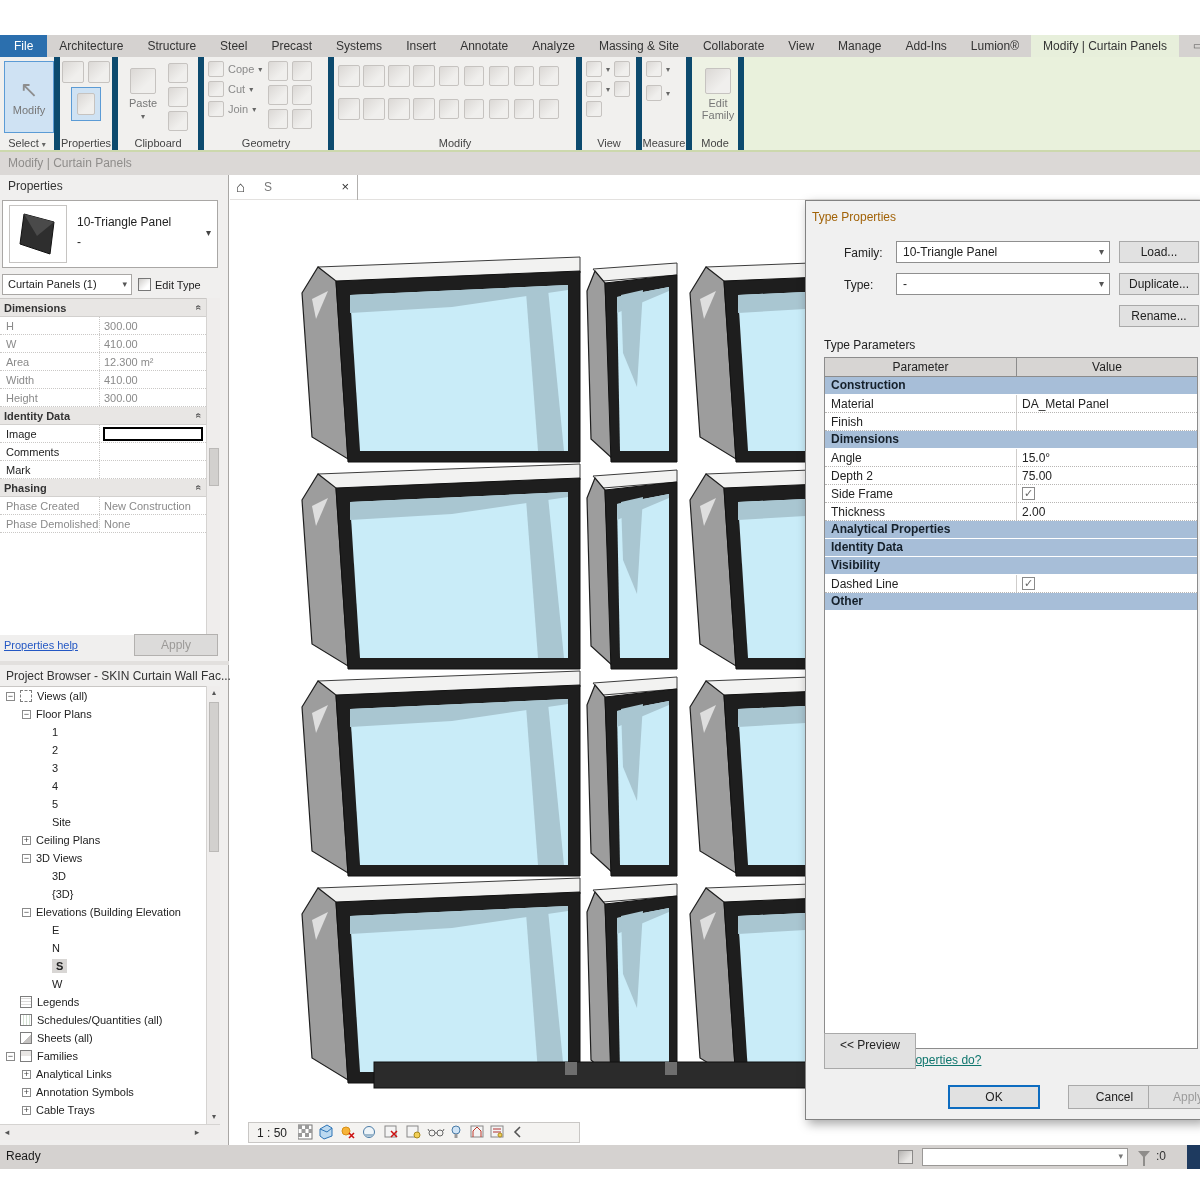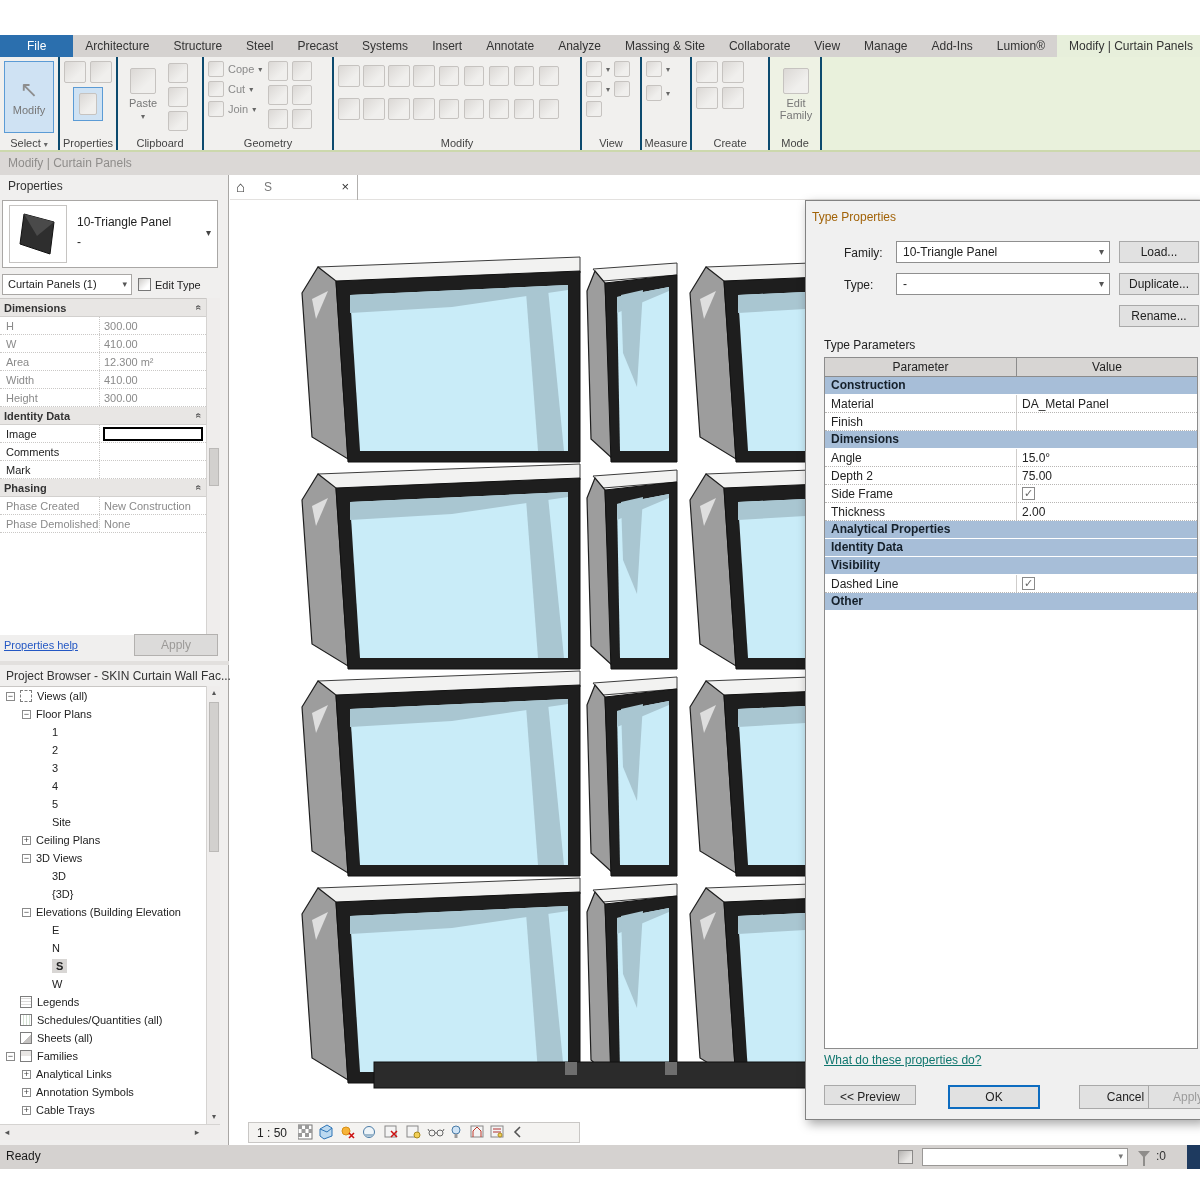--- a/index.html
+++ b/index.html
@@ -3,27 +3,27 @@
 <meta charset="utf-8">
 <style>
   *{margin:0;padding:0;box-sizing:border-box}
   body{background:#fff}
   .page{position:relative;width:1200px;height:1200px;background:#fff;overflow:hidden;
         font-family:"Liberation Sans",sans-serif;color:#222;font-size:12px}
 
   
   .menubar{position:absolute;left:0;top:35px;width:1200px;height:22px;background:#d5d2d0;display:flex}
   .mtab{padding:0 12px;line-height:22px;color:#333;white-space:nowrap}
-  .mtab.file{background:#2b6fae;color:#fff;padding:0 27px}
+  .mtab.file{background:#2b6fae;color:#fff;padding:0 14px}
   .mtab.ctx{background:#e7efdb}
   .collapse-btn{margin-left:14px;width:40px;line-height:22px;color:#555;font-size:10px;text-align:center}
 
   
   .ribbon{position:absolute;left:0;top:57px;width:1200px;height:93px;background:#f1f0ee;display:flex}
-  .rpanel{position:relative;border-right:2px solid #0c4a6e;padding:4px 4px 16px}
+  .rpanel{position:relative;border-right:6px solid #0c4a6e;padding:4px 4px 16px}
   .plabel{position:absolute;left:0;right:0;bottom:1px;text-align:center;font-size:11px;color:#454545;white-space:nowrap}
   .pchev{font-size:8px;color:#666}
   .rfill{flex:1;background:#e9f1dc}
   .ribbon-strip{position:absolute;left:0;top:150px;width:1200px;height:2px;background:#ccd8ad}
   .bigbtn{width:50px;height:72px;display:flex;flex-direction:column;align-items:center;justify-content:center;gap:3px;border:1px solid transparent}
   .bigbtn.hl{background:#cfe2f3;border-color:#5b9bd5}
   .bigbtn-label{font-size:11px;color:#777}
   .cursor-glyph{font-size:22px;color:#8d8d8d;line-height:22px}
   .ri{display:inline-block;background:linear-gradient(135deg,#dbd8d5 0%,#f0efed 65%);border:1px solid #c6c3c0;border-radius:2px}
   .ri16{width:16px;height:16px}.ri20{width:20px;height:20px}.ri22{width:22px;height:22px}
@@ -114,23 +114,23 @@
   .ptable{position:absolute;left:18px;top:156px;width:374px;height:692px;background:#fff;border:1px solid #8c8c8c}
   .thead{height:19px;display:flex;background:#d7d5d3;border-bottom:1px solid #8c8c8c}
   .thead .tn{width:192px;border-right:1px solid #8c8c8c;text-align:center;padding-top:2px}
   .thead .tv{flex:1;text-align:center;padding-top:2px}
   .tgroup{height:18px;background:#a7bed8;font-weight:bold;padding:1px 0 0 6px;border-bottom:1px solid #fff;color:#15202b}
   .trow{height:18px;display:flex;background:#fff;border-bottom:1px dotted #b8b6b4;align-items:center}
   .trow .tn{width:192px;padding-left:6px;border-right:1px solid #cfcdcb;height:100%;display:flex;align-items:center}
   .trow .tv{flex:1;padding-left:5px;display:flex;align-items:center}
   .cbx{width:13px;height:13px;border:1px solid #8a8a8a;background:#fff;font-size:11px;line-height:11px;text-align:center;color:#666}
   .dlink{position:absolute;left:18px;top:852px;color:#0f766e;text-decoration:underline}
-  .btn-preview{left:18px;top:884px;width:92px;height:20px;line-height:22px}
+  .btn-preview{left:18px;top:832px;width:92px;height:36px;line-height:22px}
   .btn-ok{left:142px;top:884px;width:92px;height:24px;line-height:20px;border:2px solid #0d6cc0}
-  .btn-cancel{left:273px;top:884px;width:93px;height:24px;line-height:22px}
+  .btn-cancel{left:262px;top:884px;width:93px;height:24px;line-height:22px}
   .btn-apply{left:342px;top:884px;width:80px;height:24px;line-height:22px;color:#9b9b9b}
 
   
   .statusbar{position:absolute;left:0;top:1145px;width:1200px;height:24px;background:#d5d2d0}
   .ready{position:absolute;left:6px;top:4px;color:#1a1a1a}
   .ws-icon{position:absolute;left:898px;top:5px;width:15px;height:14px;border:1px solid #8a8887;background:linear-gradient(135deg,#b5b3b1 0,#e8e6e4 70%)}
   .sb-combo{position:absolute;left:922px;top:3px;width:206px;height:18px;background:#fff;border:1px solid #9a9896}
   .sb-combo .cv{position:absolute;right:4px;top:2px;color:#777;font-size:9px}
   .funnel{position:absolute;left:1138px;top:6px;width:0;height:0;border-left:6px solid transparent;border-right:6px solid transparent;border-top:7px solid #8f8d8b}
   .funnel::after{content:"";position:absolute;left:-1px;top:-1px;width:2px;height:9px;background:#8f8d8b}
@@ -289,33 +289,20 @@
             <span class="pchev">▾</span>
           </div>
         <div class="row">
             <span class="ri ri16"></span>
             <span class="pchev">▾</span>
           </div>
       </div>
       <div class="plabel">Measure</div>
     </div>
 
-    <div class="rpanel" style="width:78px">
-      <div class="col">
-        <div class="row">
-            <span class="ri ri22"></span>
-            <span class="ri ri22"></span>
-          </div>
-        <div class="row">
-            <span class="ri ri22"></span>
-            <span class="ri ri22"></span>
-          </div>
-      </div>
-      <div class="plabel">Create</div>
-    </div>
 
     <div class="rpanel" style="width:52px;background:#eef2e4">
       <div class="bigbtn" style="width:44px;height:66px">
         <span class="ri ri26"></span>
         <span class="bigbtn-label" style="text-align:center;line-height:12px">Edit Family</span>
       </div>
       <div class="plabel">Mode</div>
     </div>
 
     <div class="rfill"></div>

